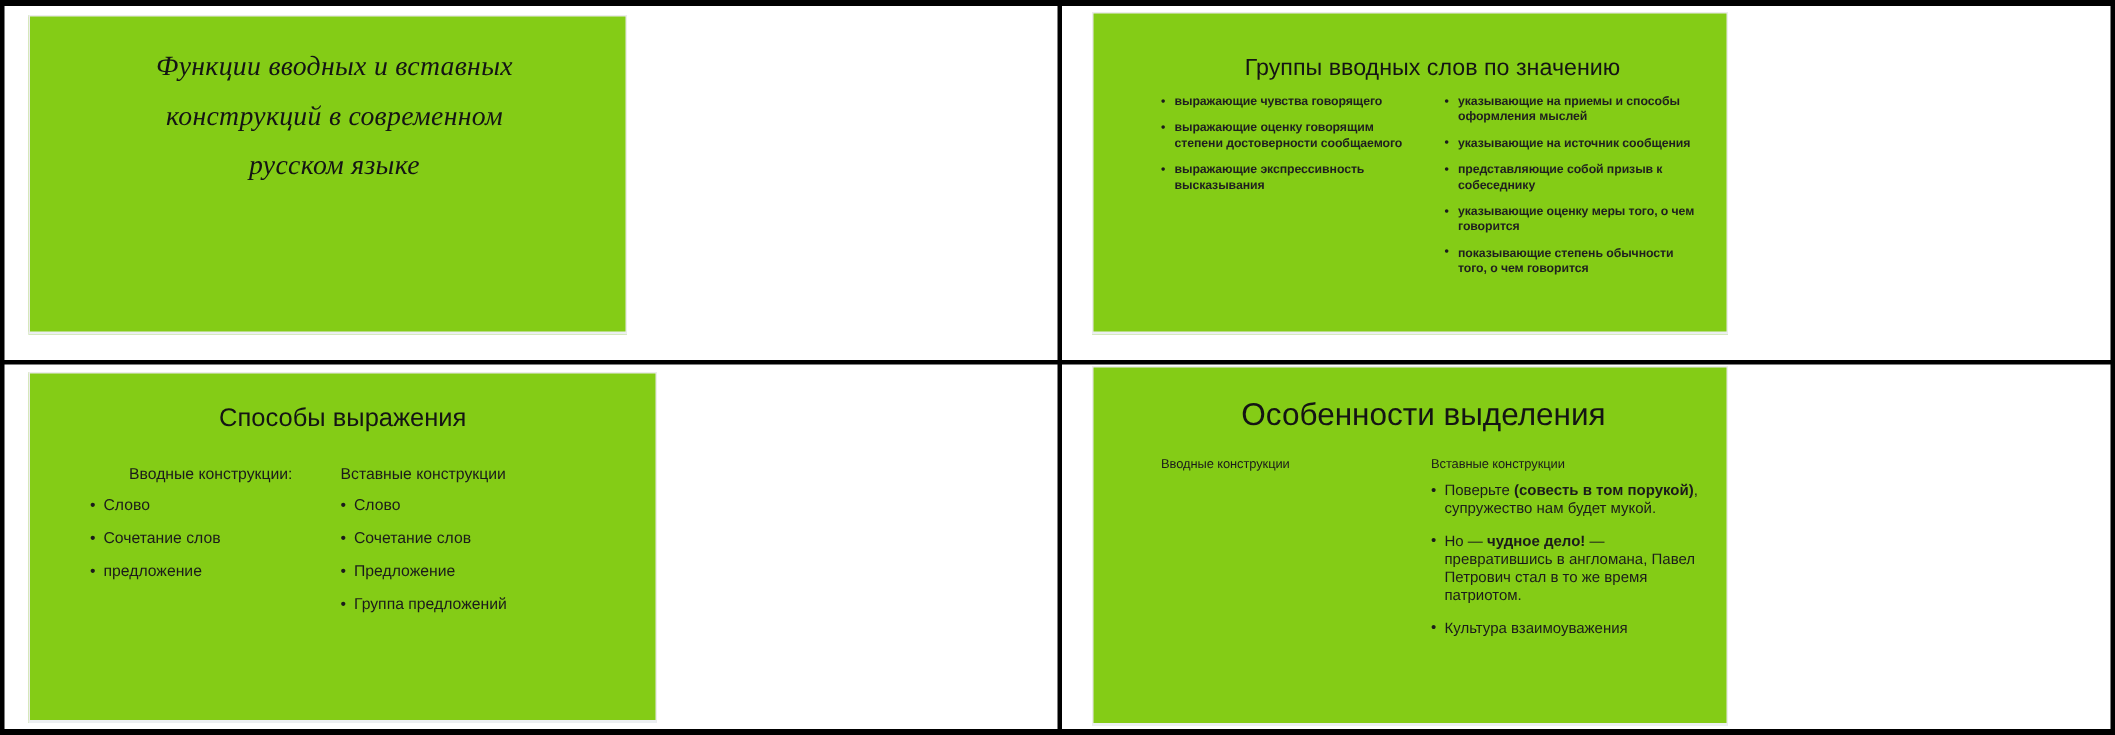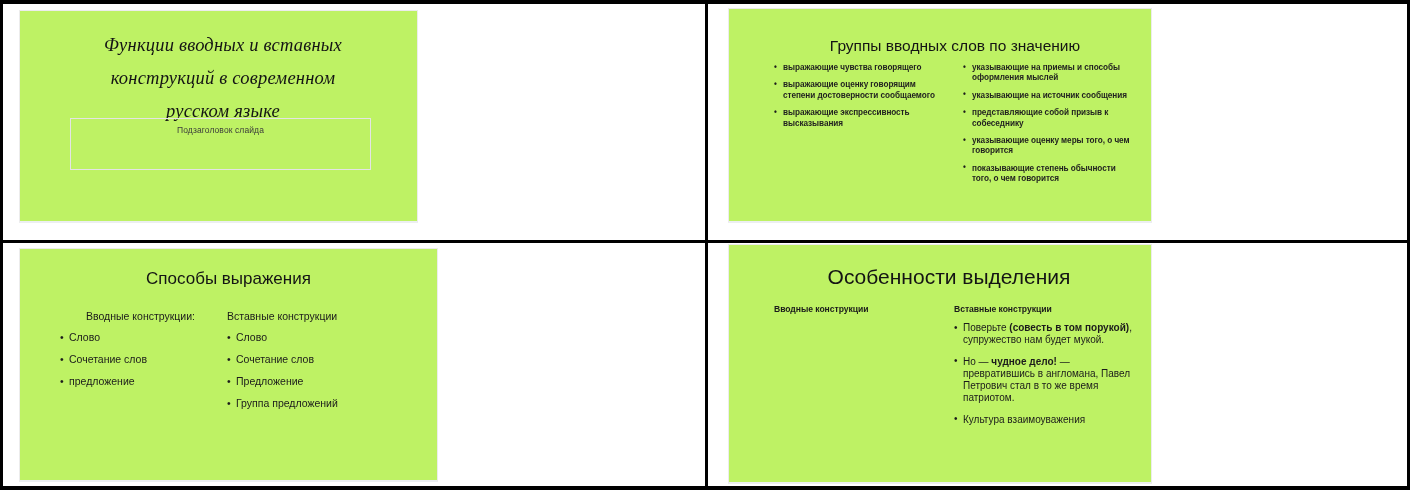--- a/index.html
+++ b/index.html
@@ -68,21 +68,21 @@
   }
 
   .cell {
     position: relative;
     overflow: hidden;
   }
 
   
   .slide {
     position: absolute;
-    background: #bef264;
+    background: #84cc16;
     border: 1px solid #ececec;
     border-bottom: 2px solid #eceff1;
     box-sizing: border-box;
   }
   .slide-1 { left: 19px;  top: 6px;   width: 399px; height: 213px; }
   .slide-2 { left: 23px;  top: 4px;   width: 424px; height: 215px; }
   .slide-3 { left: 19px;  top: 6px;   width: 419px; height: 234px; padding-left: 45px; }
   .slide-4 { left: 23px;  top: 2px;   width: 424px; height: 240px; }
 
   
@@ -183,21 +183,21 @@
     line-height: 13px;
     margin-bottom: 9px;
   }
 
   
   .s4-cols { left: 45px; top: 59px; width: 385px; gap: 8px; }
   .s4-col-a { width: 172px; }
   .s4-col-b { width: 190px; }
   .col-head.bold {
     font-size: 8.6px;
-    font-weight: 700;
+    font-weight: 400;
     margin-bottom: 8px;
     letter-spacing: -0.05px;
   }
   .s4-cols ul.bullets > li {
     font-size: 10px;
     line-height: 12.3px;
     margin-bottom: 9px;
   }
   .s4-cols b { font-weight: 700; }
 </style>
@@ -210,23 +210,20 @@
 
     <div class="cell">
       <div class="slide slide-1">
 
         <div class="title-block">
           <div class="title-line">Функции вводных и вставных</div>
           <div class="title-line">конструкций в современном</div>
           <div class="title-line">русском языке</div>
         </div>
 
-        <div class="subtitle-box">
-          <div class="subtitle-text">Подзаголовок слайда</div>
-        </div>
 
       </div>
     </div>
 
     <div class="cell">
       <div class="slide slide-2">
 
         <div class="slide-heading s2-heading">Группы вводных слов по значению</div>
 
         <div class="cols s2-cols">

